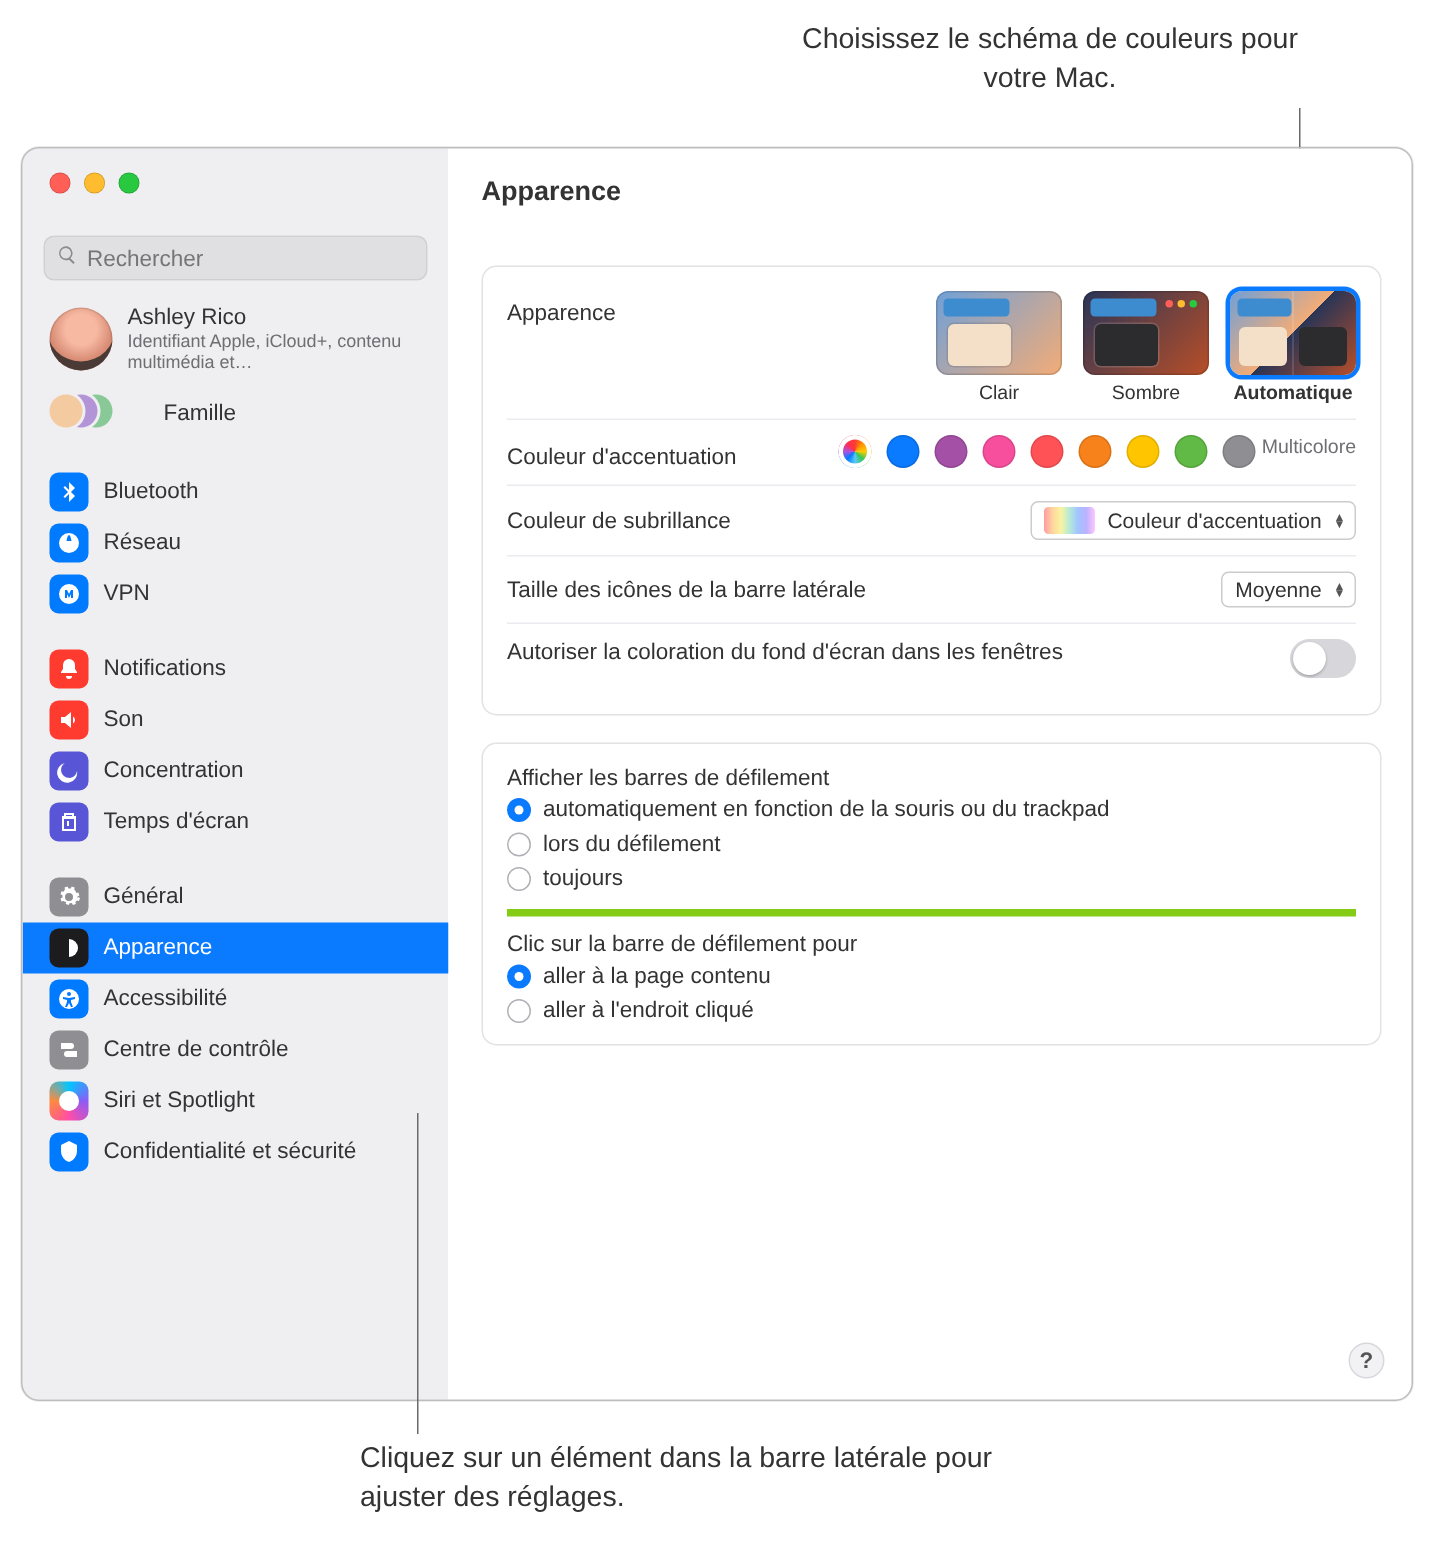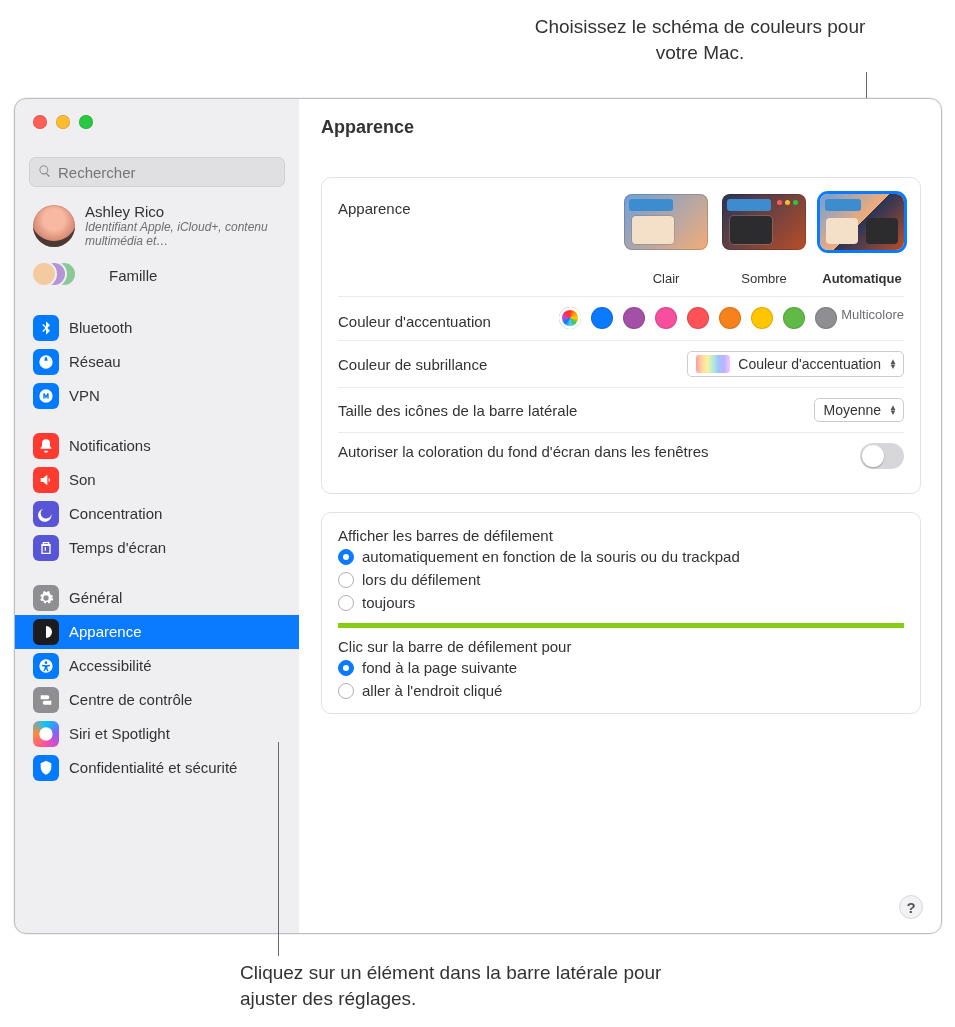--- a/index.html
+++ b/index.html
@@ -95,21 +95,21 @@
     padding: 6px 14px 8px 18px;
   }
   .avatar {
     width: 42px; height: 42px; border-radius: 50%;
     background: radial-gradient(circle at 50% 35%, #f7b9a2 30%, #d88c75 60%);
     margin-right: 10px;
     box-shadow: inset 0 -8px 0 -2px #4a3a35, inset 0 0 0 1px rgba(0,0,0,0.1);
     flex-shrink: 0;
   }
   .user-text .name { font-size: 15px; font-weight: 500; }
-  .user-text .sub { font-size: 12px; color: #6e6e73; line-height: 1.2; font-style: italic; }
+  .user-text .sub { font-size: 12px; color: #6e6e73; line-height: 1.2; }
   .family-row {
     display: flex; align-items: center;
     padding: 6px 14px 10px 18px;
     gap: 24px;
   }
   .family-icons {
     position: relative; width: 42px; height: 26px; margin-right: 10px;
     flex-shrink: 0;
   }
   .family-icons span {
@@ -163,21 +163,21 @@
     justify-content: space-between;
     align-items: flex-start;
     padding: 10px 0;
   }
   .row + .row { border-top: 1px solid #eceaee; }
   .row .label { font-size: 15px; color: #333; padding-top: 6px; }
   .appearance-opts {
     display: flex; gap: 14px;
   }
   .theme {
-    display: flex; flex-direction: column; align-items: center; gap: 21px;
+    display: flex; flex-direction: column; align-items: center; gap: 4px;
     font-size: 13px;
   }
   .thumb {
     width: 84px; height: 56px; border-radius: 8px;
     position: relative;
     box-shadow: inset 0 0 0 1px rgba(0,0,0,0.15);
     overflow: hidden;
   }
   .thumb.light { background: linear-gradient(135deg,#6fa0d8,#f3ac77); }
   .thumb.dark { background: linear-gradient(135deg,#2a3556,#b84e28); }
@@ -521,21 +521,21 @@
               <span class="dot"></span>
               <span>toujours</span>
             </div>
           </div>
       </div>
       <div style="border-top:5px solid #84cc16;margin-top:12px;padding-top:10px;">
         <div class="section-label">Clic sur la barre de défilement pour</div>
         <div class="radio-group" id="scrollclick-opts">
             <div class="radio checked">
               <span class="dot"></span>
-              <span>fond à la page suivante</span>
+              <span>aller à la page contenu</span>
             </div>
             <div class="radio">
               <span class="dot"></span>
               <span>aller à l'endroit cliqué</span>
             </div>
           </div>
       </div>
     </div>
 
   </div>

